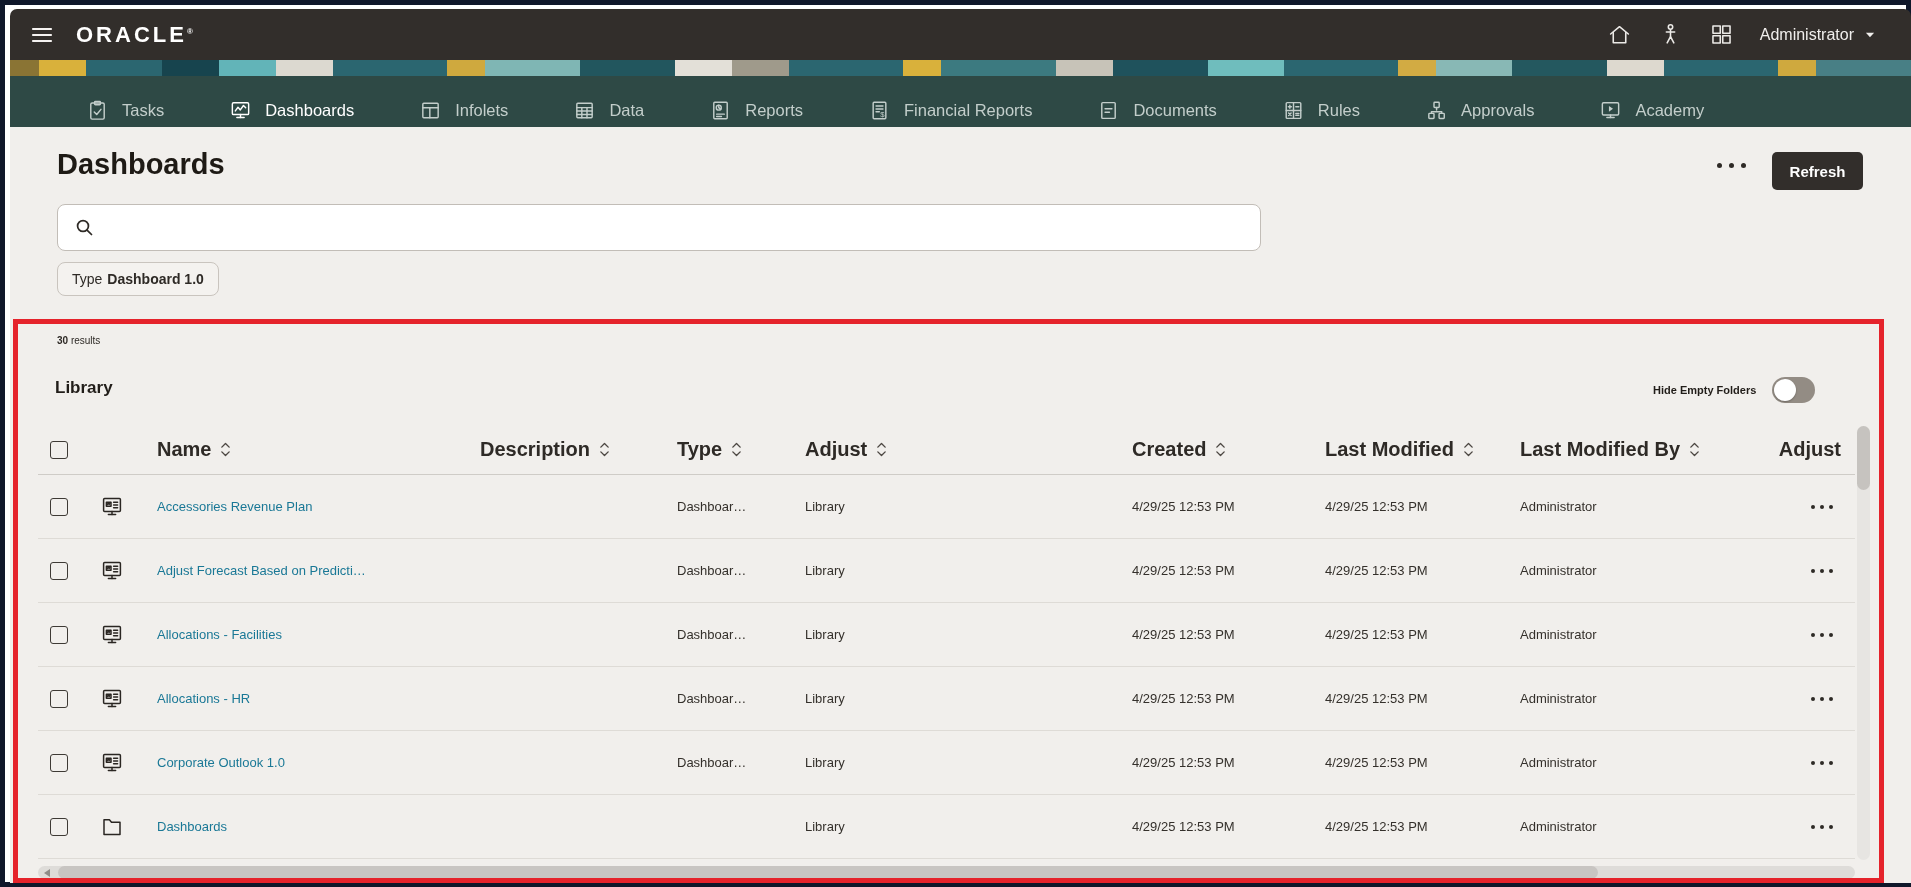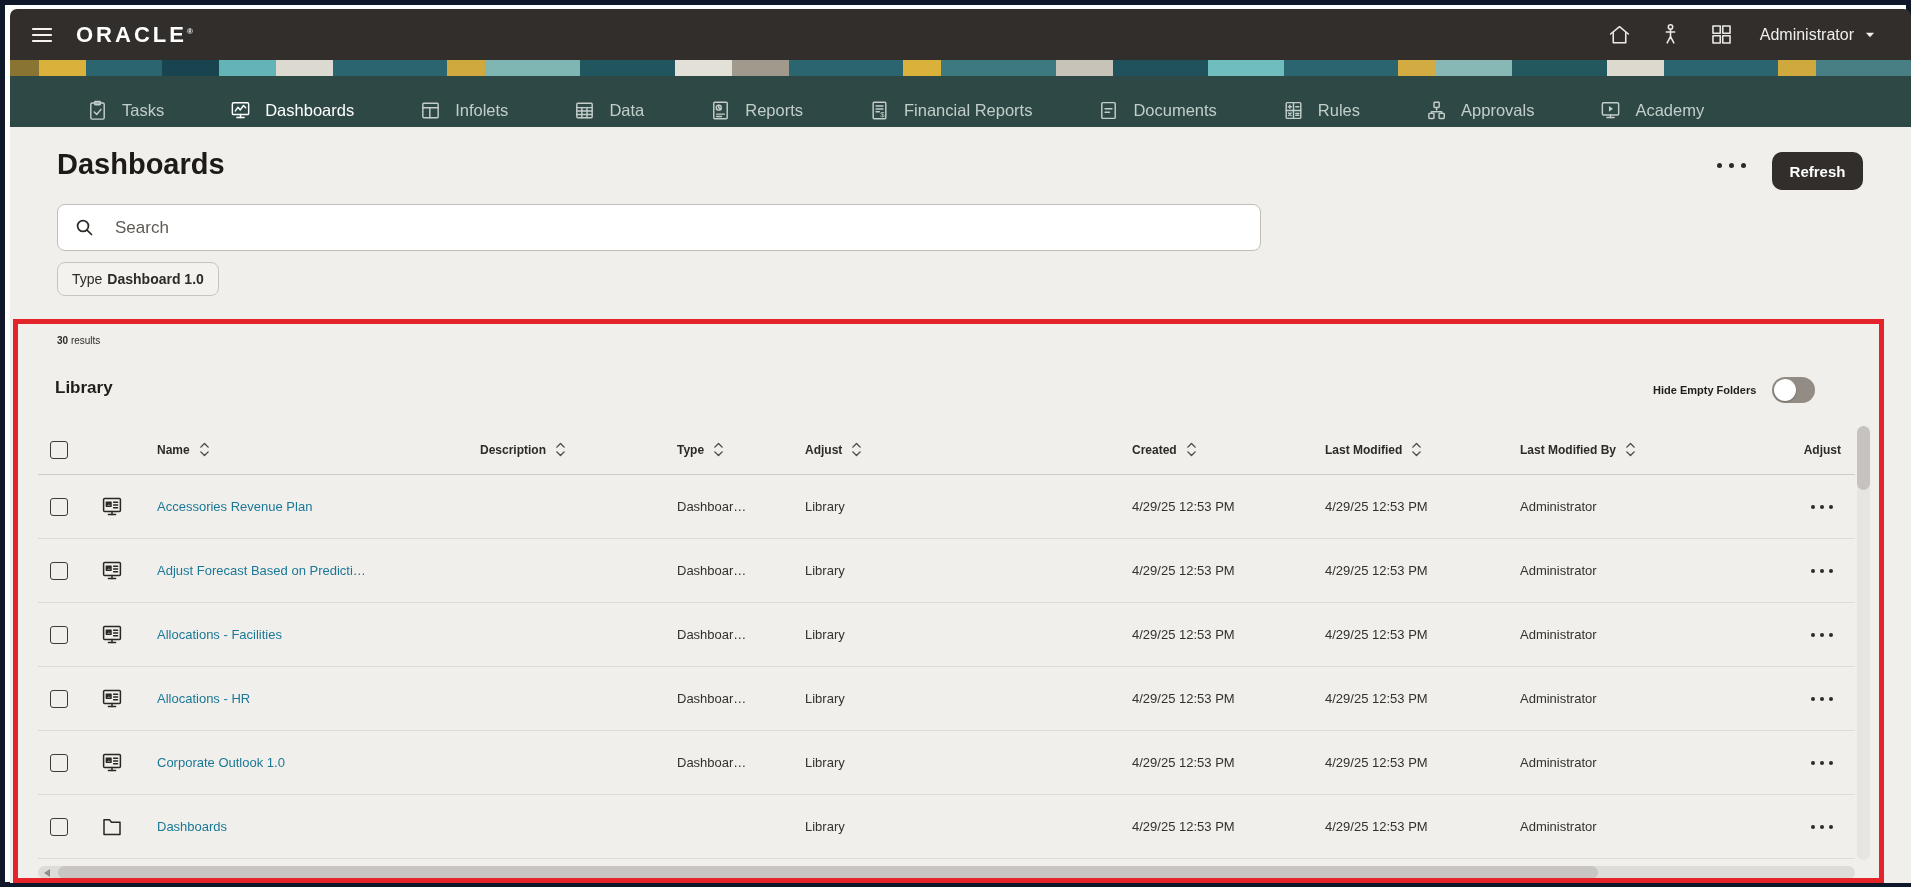--- a/index.html
+++ b/index.html
@@ -42,21 +42,21 @@
   
   .content-bg { position:absolute; left:5px; top:122px; width:1901px; height:756px; background:var(--content-bg); }
 
   .page-title { position:absolute; left:52px; top:143px; font-size:29px; font-weight:bold; color:#1e1a15; }
 
   .overflow-dots { position:absolute; left:1712px; top:158px; display:flex; gap:7px; cursor:pointer; }
   .overflow-dots i { width:5px; height:5px; border-radius:50%; background:#2e2a26; }
 
   .refresh-btn { position:absolute; left:1767px; top:147px; width:91px; height:38px;
                  background:var(--button-bg); color:#fff; font-size:15px; font-weight:bold;
-                 border:none; border-radius:10px; cursor:pointer; font-family:"Liberation Sans",sans-serif; }
+                 border:none; border-radius:5px; cursor:pointer; font-family:"Liberation Sans",sans-serif; }
 
   .search-box { position:absolute; left:52px; top:199px; width:1204px; height:47px; background:#fff;
                 border:1px solid #c2bdb7; border-radius:8px; display:flex; align-items:center; padding:0 16px; }
   .search-box .search-icon { width:21px; height:21px; color:#2e2a26; flex:0 0 auto; }
   .search-box input { border:none; outline:none; flex:1; margin-left:20px; font-size:17px; color:#2e2a26;
                       font-family:"Liberation Sans",sans-serif; background:transparent; }
   .search-box input::placeholder { color:#5f5a54; opacity:1; }
 
   .filter-chip { position:absolute; left:52px; top:257px; height:34px; padding:0 14px;
                  background:#f4f2ef; border:1px solid #c9c4be; border-radius:8px;
@@ -71,21 +71,21 @@
   .hide-empty { position:absolute; left:1648px; top:372px; display:flex; align-items:center; gap:16px; }
   .hide-empty .he-label { font-size:11px; font-weight:bold; color:#211d19; white-space:nowrap; }
   .toggle { width:43px; height:26px; border-radius:13px; background:#938c84; position:relative; cursor:pointer; flex:0 0 auto; }
   .toggle .knob { position:absolute; left:2px; top:2px; width:22px; height:22px; border-radius:50%; background:#fff;
                   box-shadow:0 1px 2px rgba(0,0,0,.25); }
 
   
   .tbl { position:absolute; left:33px; top:420px; width:1817px; }
   .tgrid { display:grid; grid-template-columns:45px 62px 323px 197px 128px 327px 193px 195px 237px 110px; align-items:center; }
   .thead { height:50px; border-bottom:1px solid #cfccc7; }
-  .th { display:flex; align-items:center; gap:9px; padding-left:12px; font-size:12px; font-weight:bold; color:#2e2a26; }
+  .th { display:flex; align-items:center; gap:9px; padding-left:12px; font-size:20px; font-weight:bold; color:#2e2a26; }
   .th.right { justify-content:flex-end; padding-right:14px; }
   .th .sort-icon { width:11px; height:17px; color:#4d4843; cursor:pointer; }
   .trow { height:64px; border-bottom:1px solid #dedbd6; }
   .td { padding-left:12px; font-size:13px; color:#34302b; overflow:hidden; white-space:nowrap; }
   .td.c { display:flex; align-items:center; padding-left:12px; }
   .cbx { width:18px; height:18px; border:1.6px solid #3e3a35; border-radius:3px; background:transparent; cursor:pointer; display:inline-block; }
   .row-icon { width:24px; height:24px; color:#2a2622; margin-left:5px; }
   .name-link { color:var(--link-color); cursor:pointer; text-decoration:none; }
   .actions-cell { display:flex; justify-content:flex-end; padding-right:22px; }
   .dots3 { display:flex; gap:5px; cursor:pointer; }
@@ -277,21 +277,20 @@
     </div>
   <button class="refresh-btn">Refresh</button>
 
   <div class="search-box">
     <span class="search-icon">
         <svg viewBox="0 0 24 24" width="100%" height="100%" fill="none" stroke="currentColor" stroke-width="1.5" stroke-linecap="round" stroke-linejoin="round">
           <circle cx="10.3" cy="10.3" r="6.2" stroke-width="2"></circle>
           <path d="M14.9 14.9 20 20" stroke-width="2"></path>
         </svg>
       </span>
-    <input type="text" placeholder="Search" style="">
   </div>
 
   <div class="filter-chip">
     <span class="chip-label">Type</span>
     <span class="chip-value">Dashboard 1.0</span>
   </div>
 
   <div class="results-count">
     <b>30</b>
     <span>results</span>

